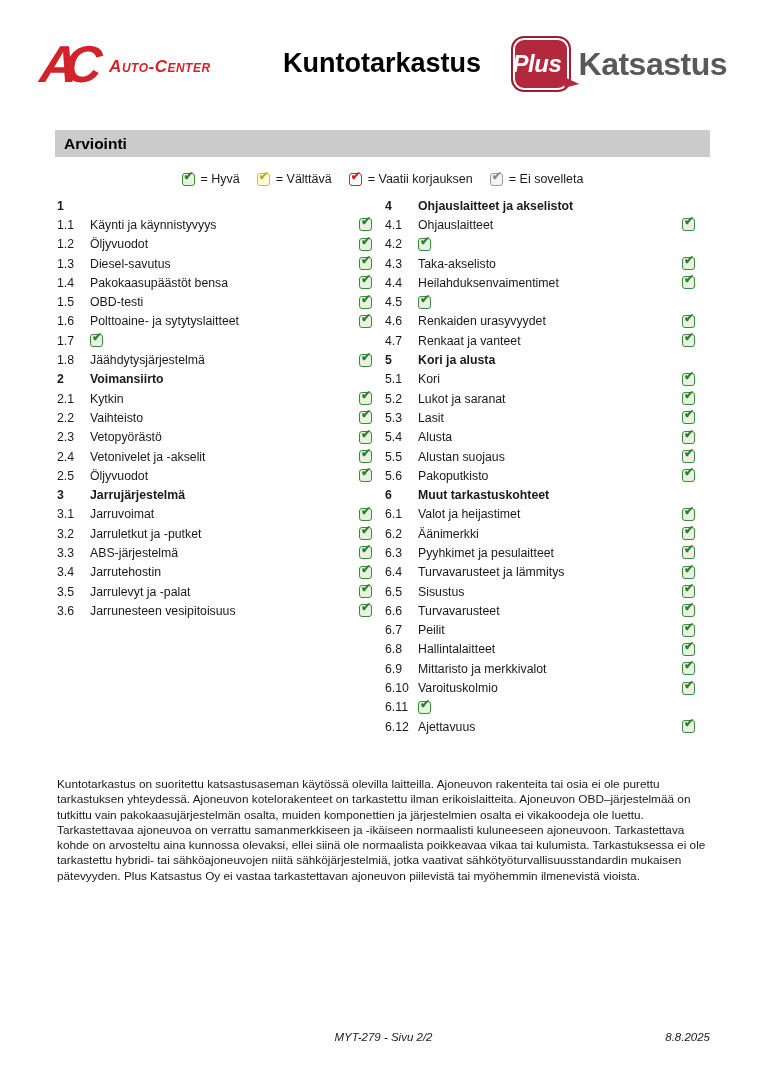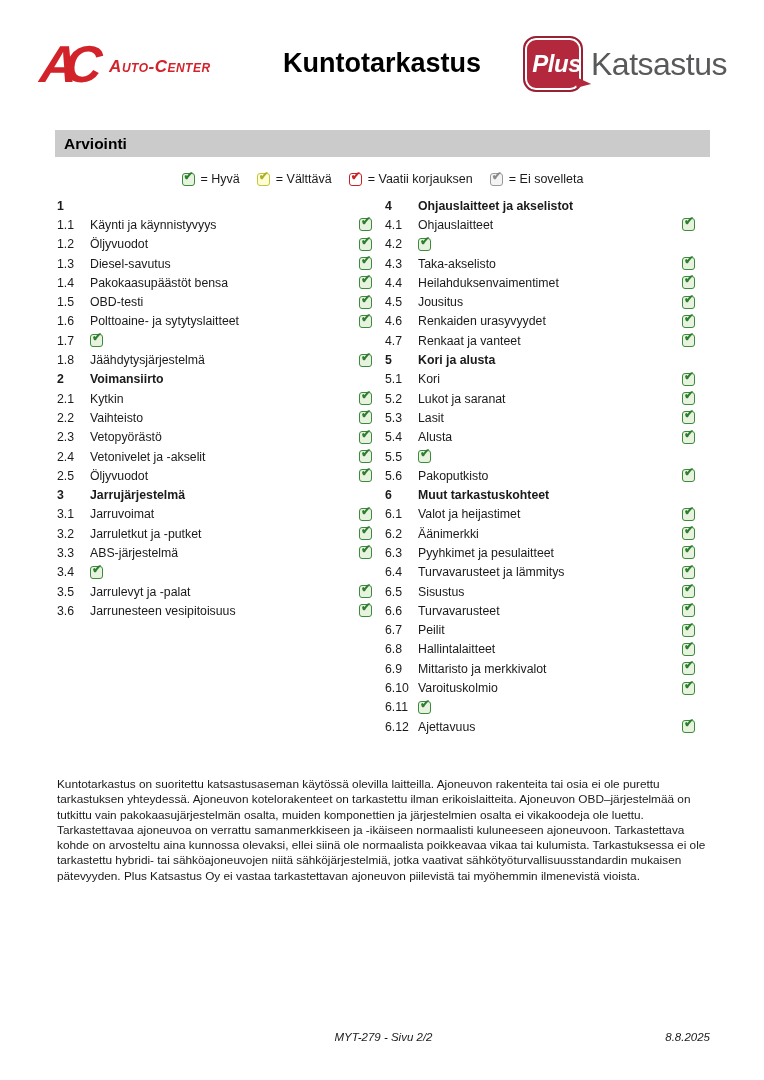--- a/index.html
+++ b/index.html
@@ -33,32 +33,32 @@
     text-align: center; font-size: 27px; font-weight: bold; color: #000;
   }
   .plus-logo {
     position: absolute; right: 37px; top: 34px;
     display: flex; align-items: center; gap: 8px; height: 60px;
   }
   .plus-badge {
     width: 60px; height: 56px; background: #B3283C;
     border-radius: 13px; border: 2px solid #9A2034;
     box-shadow: inset 0 0 0 2px #ffffff;
-    position: relative; display: flex; align-items: center; justify-content: flex-end;
+    position: relative; display: flex; align-items: center; justify-content: flex-start;
     flex: none;
   }
   .plus-badge::after {
     content: ""; position: absolute; right: -9px; bottom: 4px;
     width: 0; height: 0; border-style: solid;
     border-width: 12px 0 0 15px;
     border-color: transparent transparent transparent #B3283C;
     transform: rotate(-14deg);
   }
   .plus-text { color: #ffffff; font-style: italic; font-weight: bold; font-size: 24px; letter-spacing: -0.5px; }
-  .katsastus-word { font-size: 32px; font-weight: normal; color: #58595B; letter-spacing: -0.5px; }
+  .katsastus-word { font-size: 32px; font-weight: bold; color: #58595B; letter-spacing: -0.5px; }
 
   
   .section-bar {
     position: absolute; left: 55px; top: 130px; width: 655px; height: 27px;
     background: #CBCBCB; display: flex; align-items: center; padding-left: 9px;
     font-size: 15.5px; font-weight: bold; color: #000;
   }
 
   
   .legend {
@@ -275,20 +275,21 @@
         </div>
         <div class="row">
           <span class="num">3.3</span>
           <span class="label">ABS-järjestelmä</span>
           <span class="cb" style="border-color: rgb(60, 138, 60); background: rgb(231, 243, 223);">
             <span class="cb-check" style="color: rgb(47, 125, 49);">✔</span>
           </span>
         </div>
         <div class="row">
           <span class="num">3.4</span>
+          <span class="label">Jarrutehostin</span>
           <span class="cb" style="border-color: rgb(60, 138, 60); background: rgb(231, 243, 223);">
             <span class="cb-check" style="color: rgb(47, 125, 49);">✔</span>
           </span>
         </div>
         <div class="row">
           <span class="num">3.5</span>
           <span class="label">Jarrulevyt ja -palat</span>
           <span class="cb" style="border-color: rgb(60, 138, 60); background: rgb(231, 243, 223);">
             <span class="cb-check" style="color: rgb(47, 125, 49);">✔</span>
           </span>
@@ -328,21 +329,20 @@
         </div>
         <div class="row">
           <span class="num">4.4</span>
           <span class="label">Heilahduksenvaimentimet</span>
           <span class="cb" style="border-color: rgb(60, 138, 60); background: rgb(231, 243, 223);">
             <span class="cb-check" style="color: rgb(47, 125, 49);">✔</span>
           </span>
         </div>
         <div class="row">
           <span class="num">4.5</span>
-          <span class="label">Jousitus</span>
           <span class="cb" style="border-color: rgb(60, 138, 60); background: rgb(231, 243, 223);">
             <span class="cb-check" style="color: rgb(47, 125, 49);">✔</span>
           </span>
         </div>
         <div class="row">
           <span class="num">4.6</span>
           <span class="label">Renkaiden urasyvyydet</span>
           <span class="cb" style="border-color: rgb(60, 138, 60); background: rgb(231, 243, 223);">
             <span class="cb-check" style="color: rgb(47, 125, 49);">✔</span>
           </span>
@@ -381,20 +381,21 @@
         </div>
         <div class="row">
           <span class="num">5.4</span>
           <span class="label">Alusta</span>
           <span class="cb" style="border-color: rgb(60, 138, 60); background: rgb(231, 243, 223);">
             <span class="cb-check" style="color: rgb(47, 125, 49);">✔</span>
           </span>
         </div>
         <div class="row">
           <span class="num">5.5</span>
+          <span class="label">Alustan suojaus</span>
           <span class="cb" style="border-color: rgb(60, 138, 60); background: rgb(231, 243, 223);">
             <span class="cb-check" style="color: rgb(47, 125, 49);">✔</span>
           </span>
         </div>
         <div class="row">
           <span class="num">5.6</span>
           <span class="label">Pakoputkisto</span>
           <span class="cb" style="border-color: rgb(60, 138, 60); background: rgb(231, 243, 223);">
             <span class="cb-check" style="color: rgb(47, 125, 49);">✔</span>
           </span>

